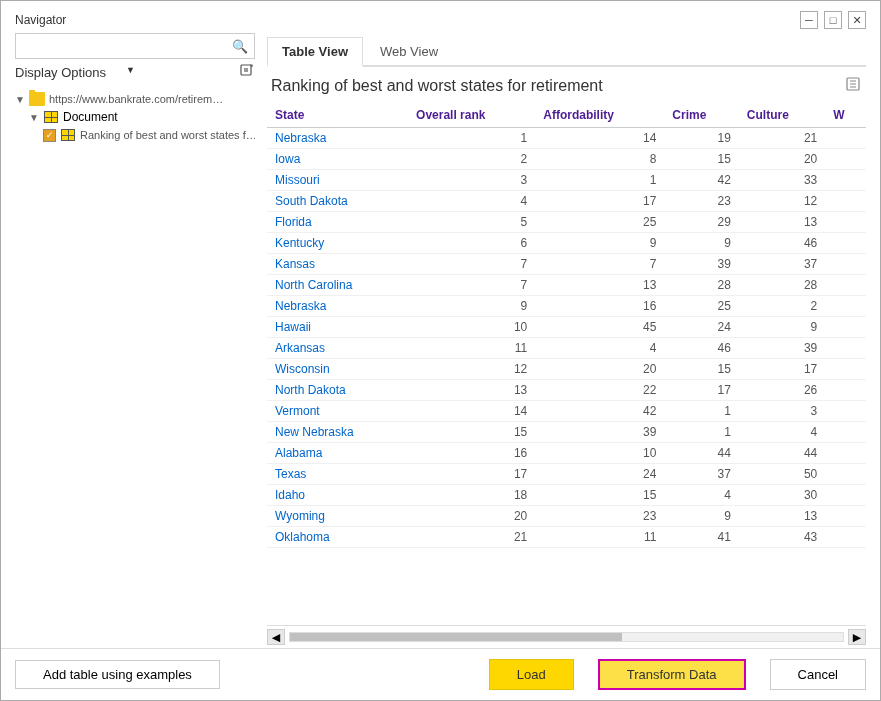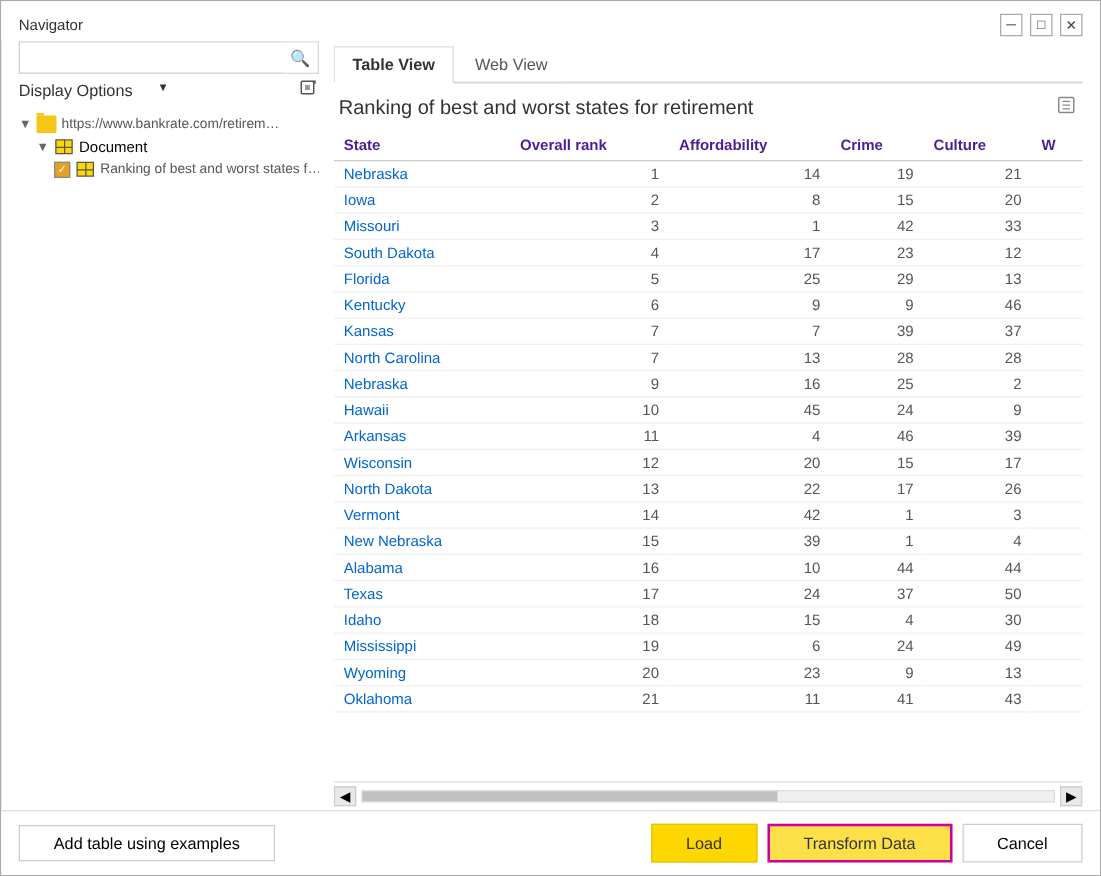--- a/index.html
+++ b/index.html
@@ -305,21 +305,21 @@
     
     .footer {
       display: flex;
       align-items: center;
       justify-content: space-between;
       padding: 10px 14px;
       border-top: 1px solid #ddd;
       background: #fff;
     }
     .footer-left {}
-    .footer-right { display: flex; gap: 8px; }
+    .footer-right { display: flex; gap: 24px; }
     .btn {
       padding: 6px 27px;
       font-size: 13px;
       cursor: pointer;
       border: 1px solid #ccc;
       background: #fff;
     }
     .btn-load {
       background: #ffd700;
       border-color: #e6c200;
@@ -582,28 +582,20 @@
                 </tr>
                 <tr>
                   <td>Idaho</td>
                   <td>18</td>
                   <td>15</td>
                   <td>4</td>
                   <td>30</td>
                   <td></td>
                 </tr>
                 <tr>
-                  <td>Mississippi</td>
-                  <td>19</td>
-                  <td>6</td>
-                  <td>24</td>
-                  <td>49</td>
-                  <td></td>
-                </tr>
-                <tr>
                   <td>Wyoming</td>
                   <td>20</td>
                   <td>23</td>
                   <td>9</td>
                   <td>13</td>
                   <td></td>
                 </tr>
                 <tr>
                   <td>Oklahoma</td>
                   <td>21</td>

